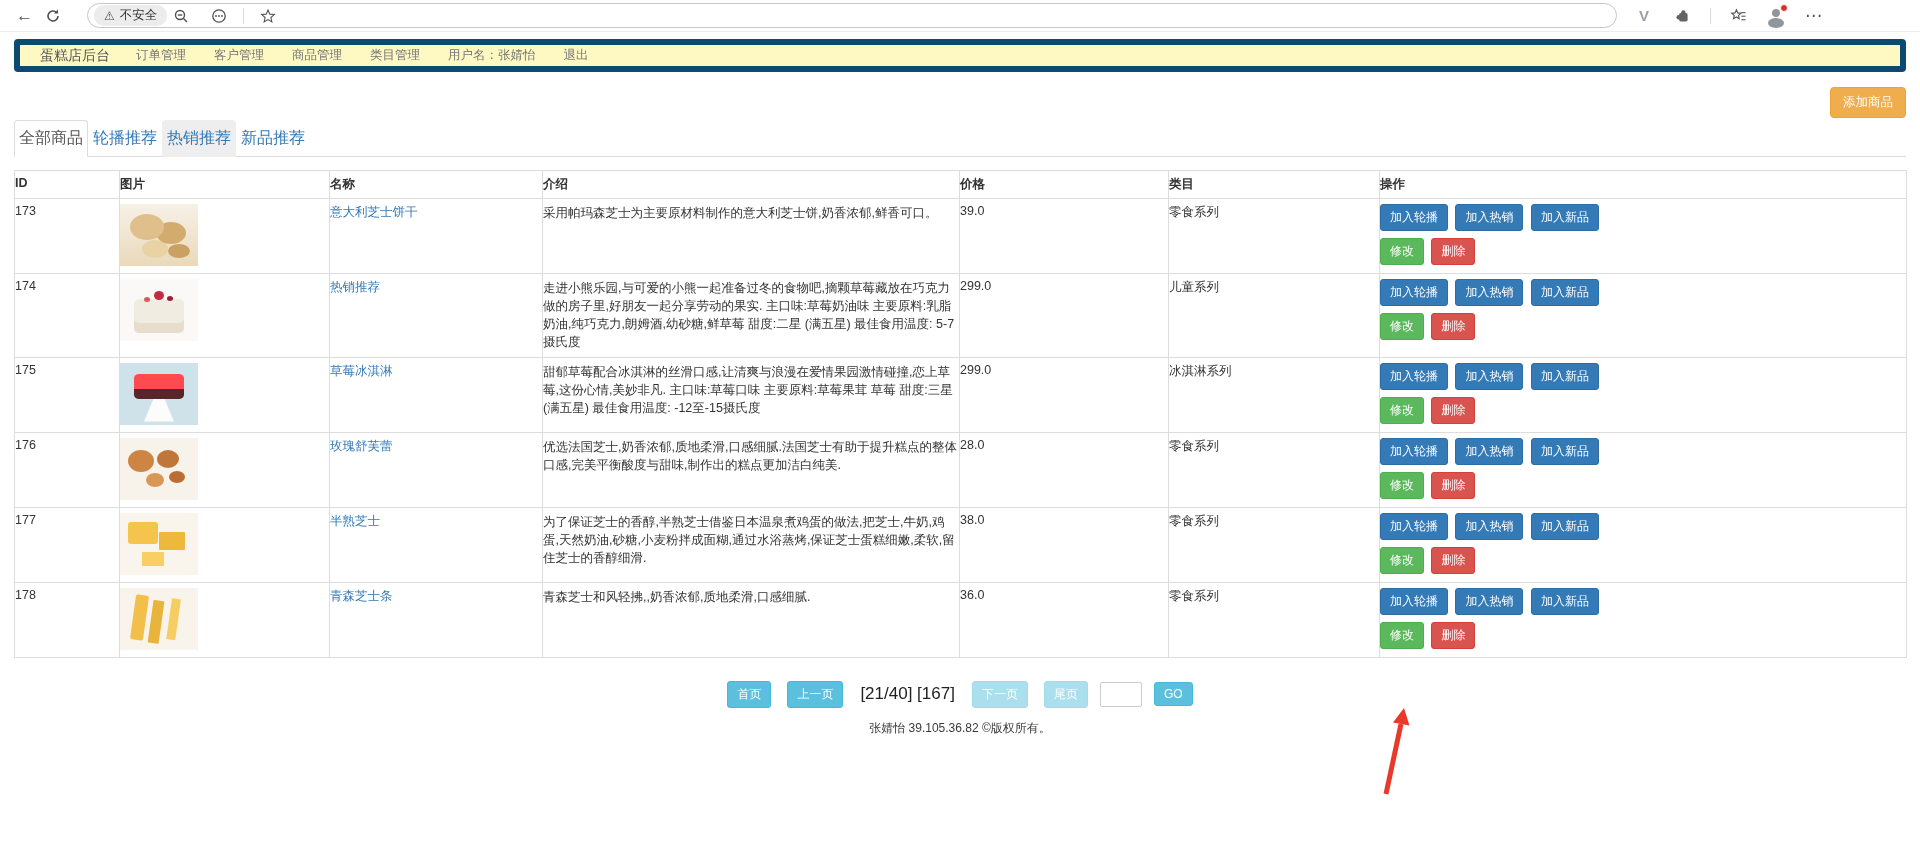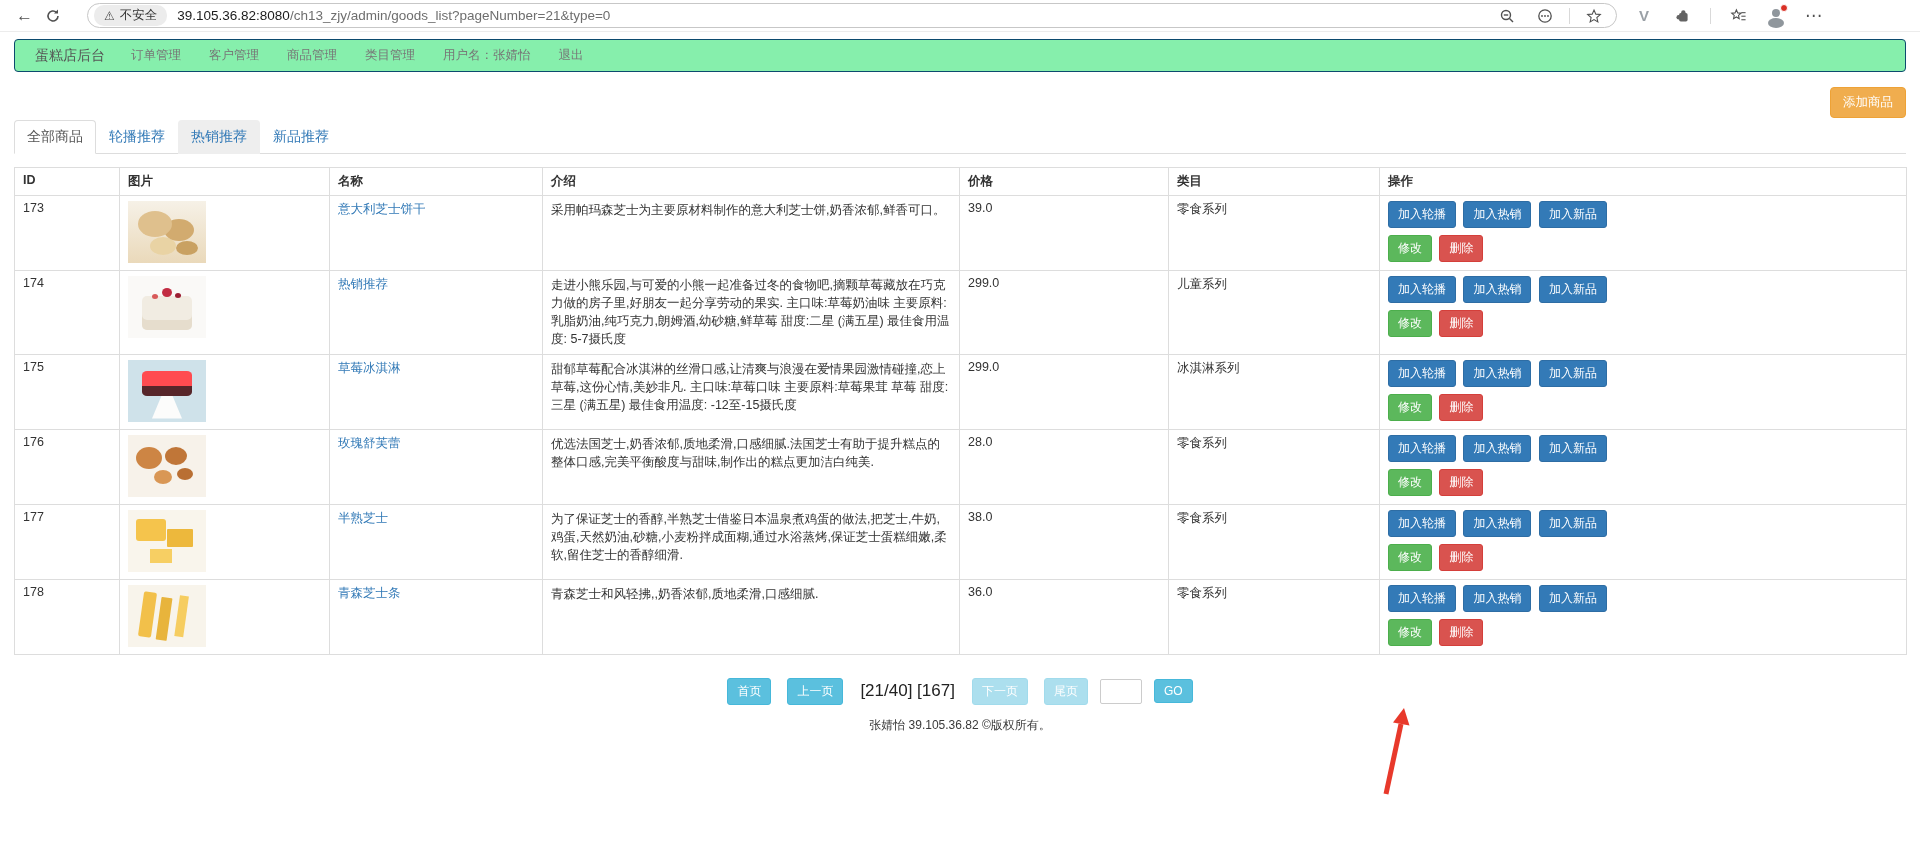--- a/index.html
+++ b/index.html
@@ -25,41 +25,41 @@
   .avatar-wrap { position:relative; width:20px; height:20px; cursor:pointer; }
   .avatar-c { width:20px; height:20px; border-radius:50%; background:#c6cace; overflow:hidden; position:relative; }
   .avatar-c::before { content:""; position:absolute; left:6px; top:3px; width:8px; height:8px; border-radius:50%; background:#8f969c; }
   .avatar-c::after { content:""; position:absolute; left:2px; top:12px; width:16px; height:10px; border-radius:50%; background:#8f969c; }
   .red-dot { position:absolute; right:-2px; top:-2px; width:8px; height:8px; border-radius:50%; background:#d93025; border:1px solid #fff; }
   .sidebar-glyph { width:20px; height:16px; background:#1e1e1e; border-radius:3px; position:relative; }
   .sidebar-glyph::before { content:"←"; position:absolute; left:2px; top:0px; color:#fff; font-size:10px; }
   .sidebar-glyph::after { content:""; position:absolute; right:2px; top:2px; bottom:2px; width:4px; background:#fff; border-radius:1px; }
 
   
-  .navbar { margin:7px 14px 0; height:33px; background:#86efac; border:1px solid #0c4a6e;
+  .navbar { margin:7px 14px 0; height:33px; background:#fef9c3; border:6px solid #0c4a6e;
     border-radius:4px; display:flex; align-items:center; padding:0 8px;font-family:Liberation Mono, monospace; }
   .nav-brand { font-size:14px; color:#555; padding:0 12px; cursor:pointer; }
   .nav-item { font-size:12.5px; color:#777; padding:0 14px; cursor:pointer; }
   .nav-static { font-size:12.5px; color:#777; padding:0 14px; }
 
   .add-btn { position:absolute; top:87px; right:14px; background:#f0ad4e; border:1px solid #eea236;
     color:#fff; font-size:12.5px; padding:6px 12px; border-radius:4px; cursor:pointer;
     font-family:inherit; }
 
   
   .tabs { list-style:none; display:flex; margin:48px 14px 0; border-bottom:1px solid #ddd; }
-  .tab { font-size:14px; padding:7px 12px; margin-bottom:-1px; border:1px solid transparent;
+  .tab { font-size:16px; padding:7px 4px; margin-bottom:-1px; border:1px solid transparent;
     border-radius:4px 4px 0 0; color:#337ab7; cursor:pointer; }
   .tab.active { color:#555; background:#fff; border-color:#ddd #ddd transparent; }
   .tab.hover { background:#eee; border-color:#eee #eee transparent; }
 
   
   table.goods { border-collapse:collapse; table-layout:fixed; width:1892px; margin:13px 14px 0;
     font-size:12.5px; color:#333; }
-  .goods th, .goods td { border:1px solid #ddd; padding:5px 8px; vertical-align:top; text-align:left; }
+  .goods th, .goods td { border:1px solid #ddd; padding:5px 0; vertical-align:top; text-align:left; }
   .goods th { font-weight:bold; height:26px; }
   .goods tr.data-row { height:75px; }
   .goods a.gname { color:#337ab7; text-decoration:none; cursor:pointer; }
   .intro { line-height:1.45; }
   .cell-img { padding:4px 4px; }
 
   .btn { display:inline-block; border-radius:3px; color:#fff; font-size:12px; padding:4px 9px;
     border:1px solid transparent; cursor:pointer; font-family:inherit; white-space:nowrap; }
   .btn-primary { background:#337ab7; border-color:#2e6da4; }
   .btn-success { background:#5cb85c; border-color:#4cae4c; }
@@ -115,21 +115,20 @@
     <svg width="16" height="16" viewBox="0 0 16 16">
         <path d="M13 8a5 5 0 1 1-1.6-3.7" fill="none" stroke="#505050" stroke-width="1.6"></path>
         <path d="M13 1.5v4h-4z" fill="#505050"></path>
       </svg>
   </span>
   <div class="omnibox">
     <span class="sec-chip">
       <span class="warn-tri">⚠</span>
       <span>不安全</span>
     </span>
-    <span class="url-text"><b>39.105.36.82:8080</b><span>/ch13_zjy/admin/goods_list?pageNumber=21&amp;type=0</span></span>
     <span class="omni-right">
       <span class="tb-icon">
         <svg width="16" height="16" viewBox="0 0 16 16">
             <circle cx="7" cy="7" r="4.5" fill="none" stroke="#505050" stroke-width="1.4"></circle>
             <line x1="4.8" y1="7" x2="9.2" y2="7" stroke="#505050" stroke-width="1.4"></line>
             <line x1="10.5" y1="10.5" x2="14" y2="14" stroke="#505050" stroke-width="1.4"></line>
           </svg>
       </span>
       <span class="tb-icon">
         <svg width="16" height="16" viewBox="0 0 16 16">

